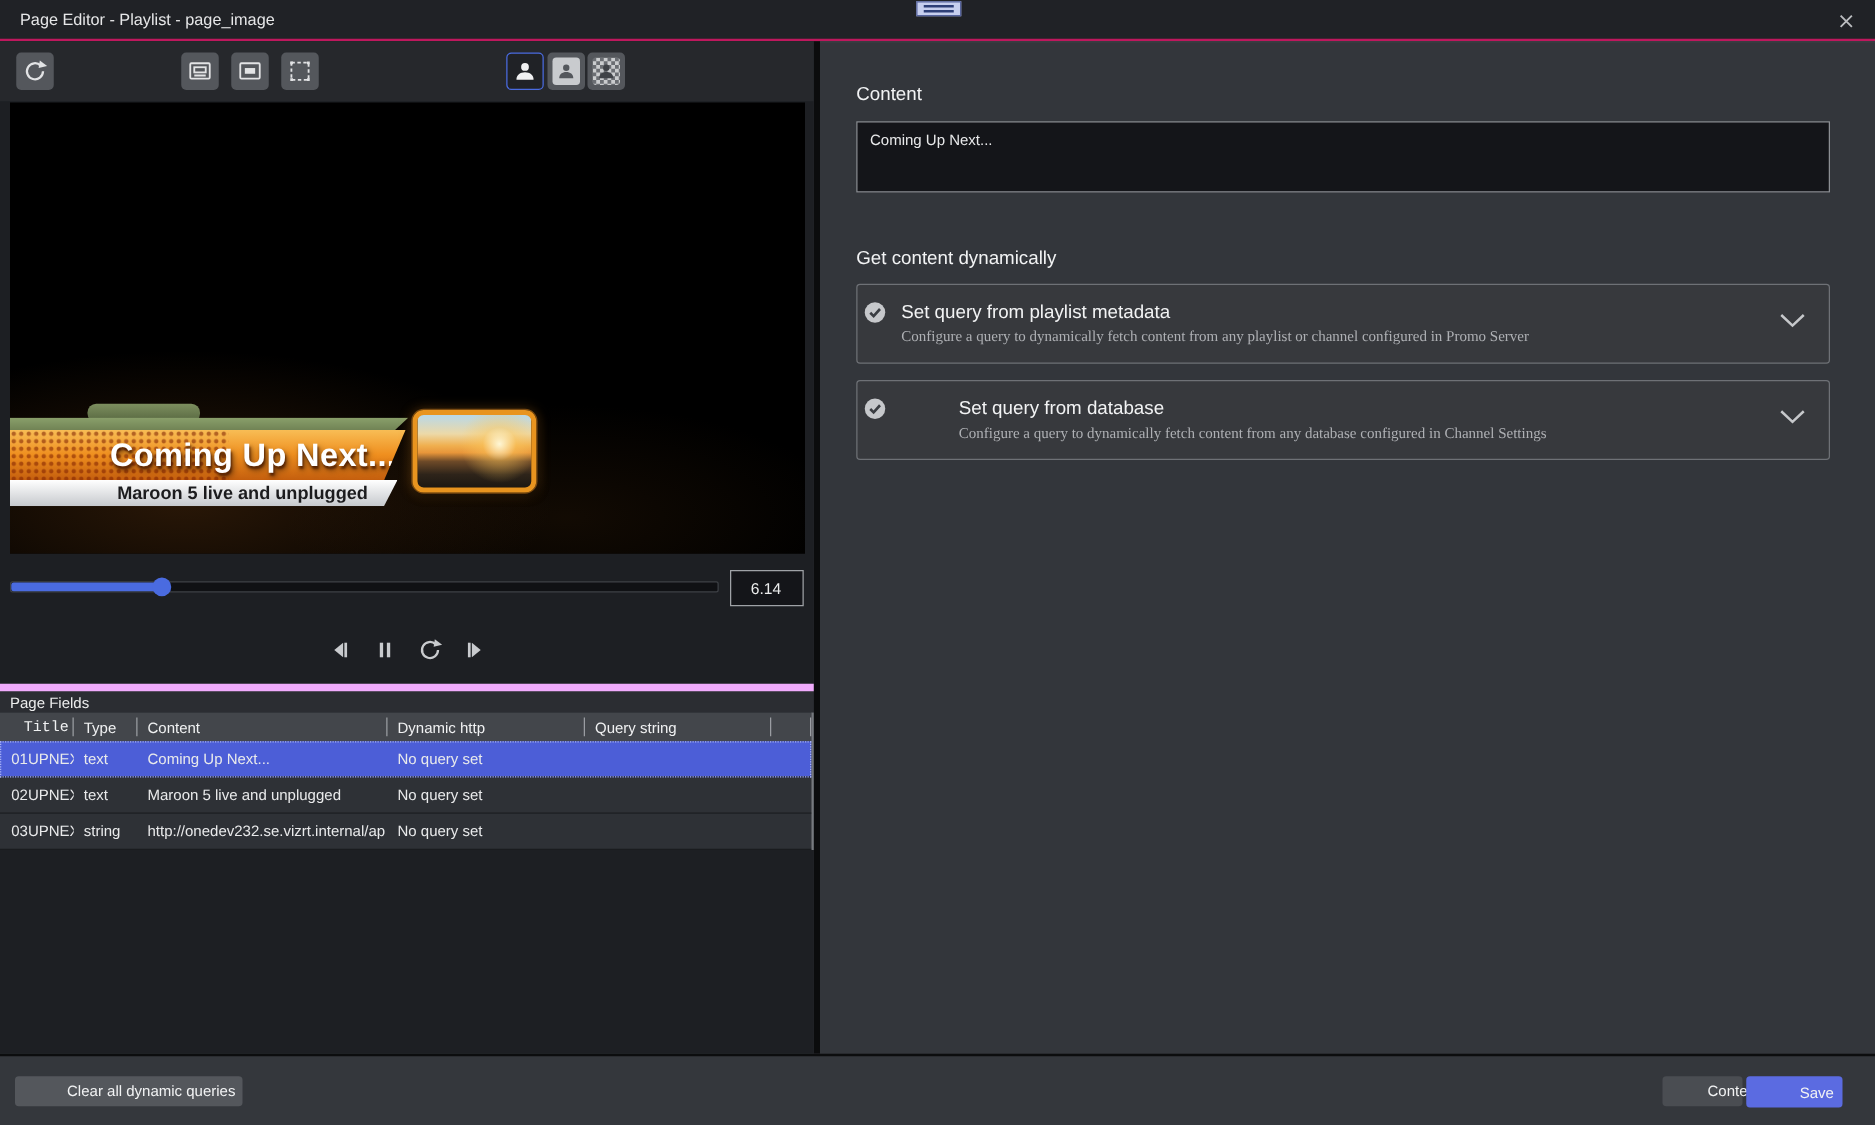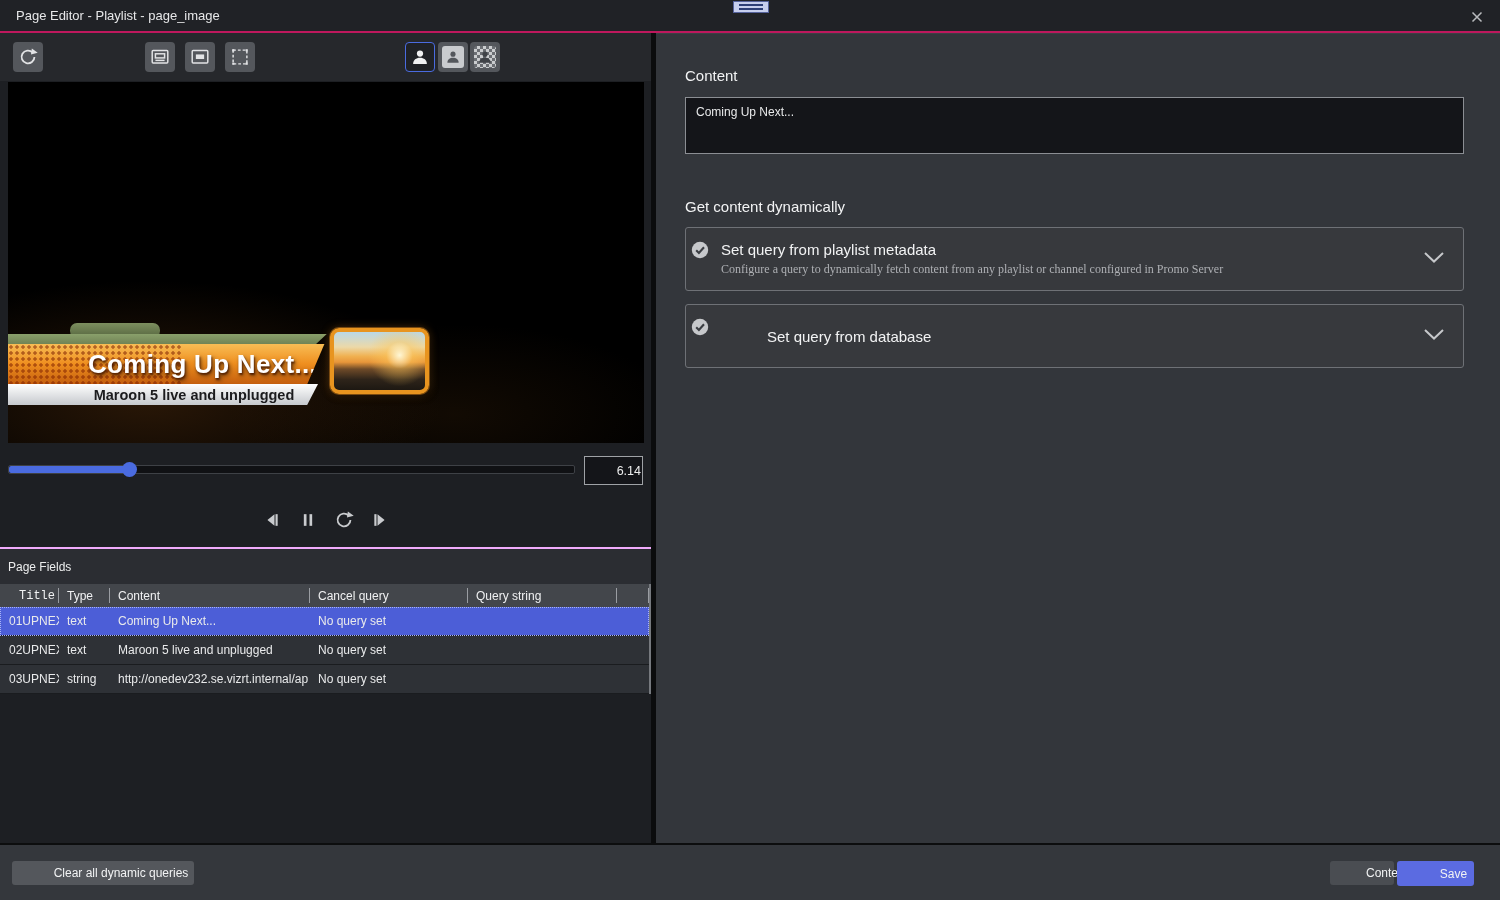--- a/index.html
+++ b/index.html
@@ -74,29 +74,29 @@
   
   .scrub { position:absolute; top:423px; left:0; right:0; height:40px; }
   .slider { position:absolute; left:8px; top:9px; width:567px; height:9px;
     background:#101114; border:1px solid #3e4146; border-radius:2px; cursor:pointer; }
   .slider .fill { position:absolute; left:0; top:0; bottom:0; width:121px;
     background:#4a6be0; border-radius:2px; }
   .slider .thumb { position:absolute; left:113px; top:-4px; width:15px; height:15px;
     border-radius:50%; background:#4a6be0; }
   .timebox { position:absolute; right:8px; top:0; width:59px; height:29px;
     background:#141519; border:1px solid #9fa2a6; color:#eceded; font-size:12.5px;
-    display:flex; align-items:center; justify-content:flex-end; padding-right:1px; }
+    display:flex; align-items:center; justify-content:flex-end; padding-right:17px; }
   .transport { position:absolute; top:472px; left:0; width:651px; height:30px;
     display:flex; align-items:center; justify-content:center; gap:14px; }
   .transport button { background:none; border:none; color:#c9cbce; cursor:pointer;
     width:22px; height:22px; padding:0; display:flex; align-items:center; justify-content:center; }
 
   
   .page-fields { position:absolute; top:514px; left:0; width:651px; }
-  .pf-label { height:37px; background:#2b2d32; border-top:2px solid #f0abfc;
+  .pf-label { height:23px; background:#2b2d32; border-top:6px solid #f0abfc;
     color:#eceded; font-size:12px; display:flex; align-items:center; padding-left:8px; }
   .pf-table { border-right:2px solid #76797e; }
   .pf-row { display:grid; grid-template-columns:59px 51px 200px 158px 149px 1fr; }
   .pf-head { height:23px; background:#43464b; color:#f0f1f2; font-size:12px; }
   .pf-head .cell { position:relative; display:flex; align-items:center; padding-left:8px; }
   .pf-head .cell:first-child { padding-left:19px;font-family:Liberation Mono, monospace; }
   .pf-head .cell::after { content:""; position:absolute; right:0; top:4px; bottom:4px;
     width:1px; background:#9a9da2; }
   .pf-data { height:29px; background:#2e3136; border-bottom:1px solid #1a1c1f;
     color:#e9eaeb; font-size:12px; cursor:default; }
@@ -255,21 +255,21 @@
         </button>
       </div>
 
       <div class="page-fields">
         <div class="pf-label">Page Fields</div>
         <div class="pf-table">
           <div class="pf-row pf-head">
             <div class="cell">Title</div>
             <div class="cell">Type</div>
             <div class="cell">Content</div>
-            <div class="cell">Cancel query</div>
+            <div class="cell">Dynamic http</div>
             <div class="cell">Query string</div>
             <div class="cell"></div>
           </div>
           <div class="pf-row pf-data selected">
             <div class="cell">01UPNEX</div>
             <div class="cell">text</div>
             <div class="cell">Coming Up Next...</div>
             <div class="cell">No query set</div>
             <div class="cell"></div>
             <div class="cell"></div>
@@ -322,20 +322,21 @@
 
       <div class="card">
         <span class="check">
           <svg width="18" height="18" viewBox="0 0 18 18">
               <circle cx="9" cy="9" r="8.2" fill="#c6c8cb"></circle>
               <path d="M5.2 9.2 L7.9 11.9 L13 6.2" fill="none" stroke="#3a3d42" stroke-width="2.1"></path>
             </svg>
         </span>
         <span class="texts">
           <div class="ctitle">Set query from database</div>
+          <div class="cdesc">Configure a query to dynamically fetch content from any database configured in Channel Settings</div>
         </span>
         <span class="chev">
           <svg width="22" height="13" viewBox="0 0 22 13">
               <polyline points="2,2 11,10.5 20,2" fill="none" stroke="#c6c8cb" stroke-width="2"></polyline>
             </svg>
         </span>
       </div>
     </div>
   </div>
 

